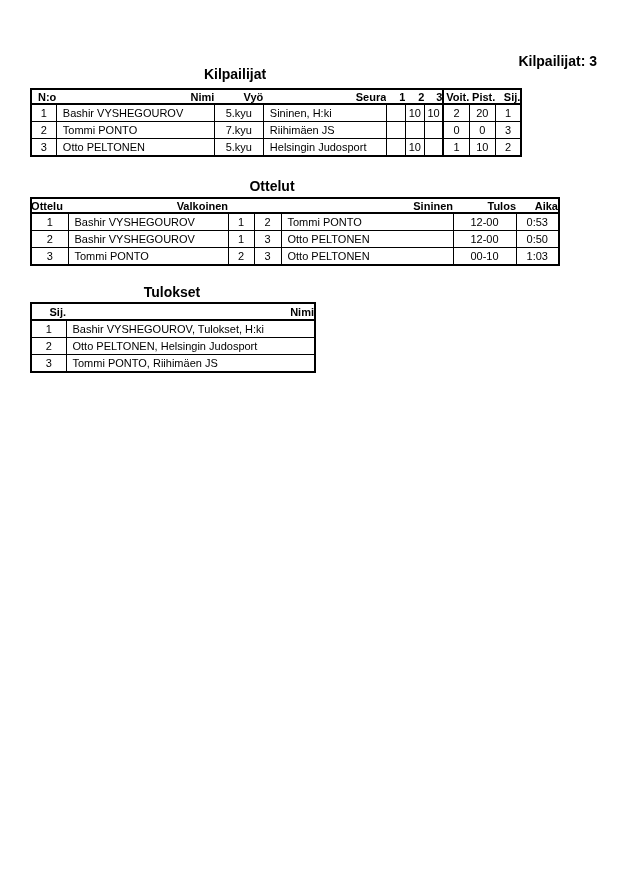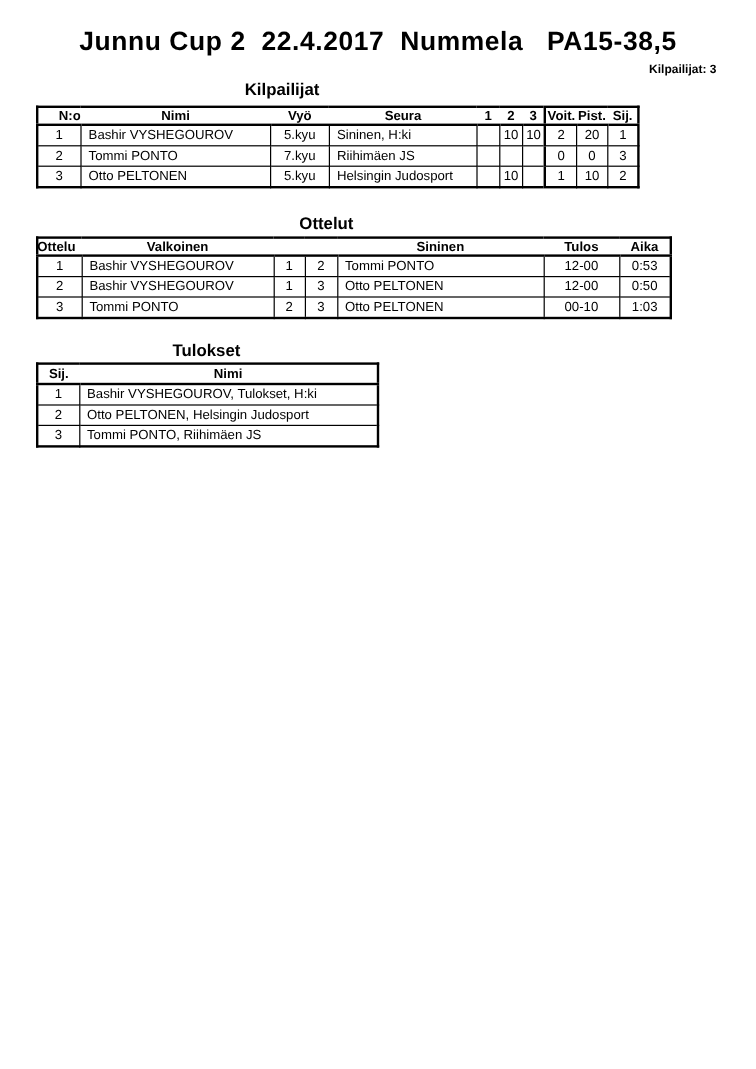--- a/index.html
+++ b/index.html
@@ -22,21 +22,21 @@
     font-weight: bold;
     white-space: pre;
     letter-spacing: 0.5px;
   }
   .count-label {
     position: absolute;
     top: 53px;
     left: 0;
     width: 597px;
     text-align: right;
-    font-size: 10px;
+    font-size: 14px;
     font-weight: bold;
   }
   .section-heading {
     position: absolute;
     transform: translateX(-50%);
     font-size: 14px;
     font-weight: bold;
     white-space: nowrap;
   }
   #h-competitors { left: 235px; top: 66px; }
@@ -59,40 +59,39 @@
     vertical-align: middle;
     padding: 0;
     overflow: hidden;
     white-space: nowrap;
   }
   th {
     font-weight: bold;
     border: none;
     border-bottom: 2px solid #000000;
     height: 13px;
-    text-align: center;
+    text-align: right;
   }
   td {
     border: 1px solid #000000;
     height: 16px;
     text-align: center;
   }
   td.l { text-align: left; padding-left: 6px; }
-  th.hl { text-align: left; padding-left: 17px; }
+  th.hl { text-align: left; padding-left: 6px; }
   th.overflow-left { text-align: center; position: relative; left: -3px; overflow: visible; }
   .thick-left { border-left: 2px solid #000000 !important; }
   #t-results td { height: 16px; }
   #t-results th { height: 15px; }
 </style>
 </head>
 <body>
 
 <div class="page">
 
-  <div class="title">Junnu Cup 2  22.4.2017  Nummela   PA15-38,5</div>
 
   <div class="count-label">Kilpailijat: 3</div>
 
   <div class="section-heading" id="h-competitors">Kilpailijat</div>
 
   <div class="tbl-wrap" id="t-competitors">
     <table>
       <colgroup>
         <col style="width:23px">
           <col style="width:158px">

